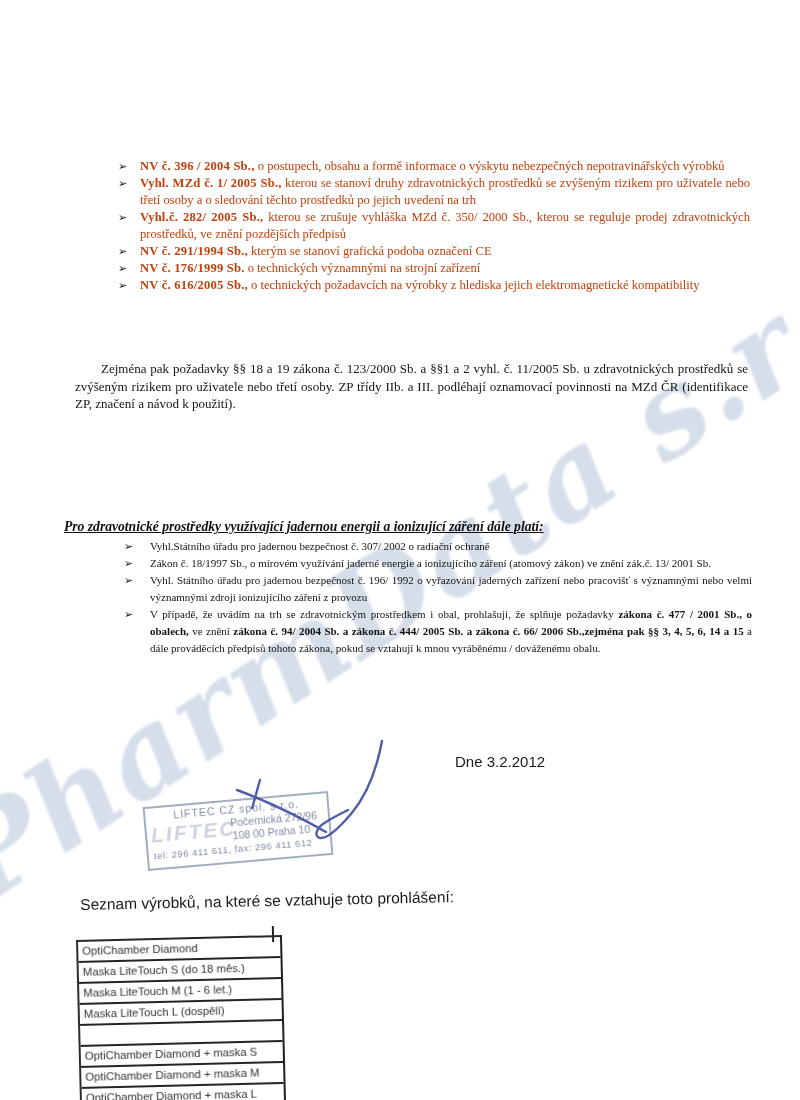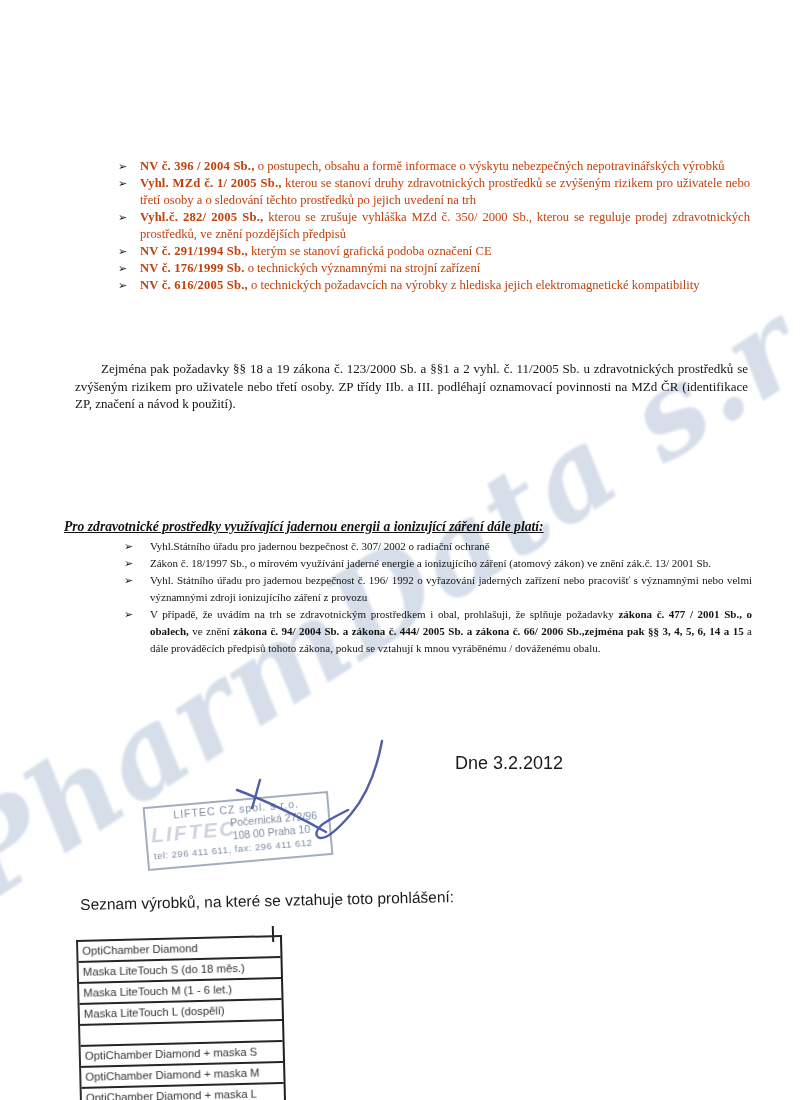--- a/index.html
+++ b/index.html
@@ -59,21 +59,21 @@
   }
   .nuc-list { left:124px; top:538px; width:628px; }
   .nuc-list .arrow { flex:0 0 26px; font-size:11px; line-height:17px; }
   .nuc-list .txt {
     flex:1; font-size:11px; line-height:17px; text-align:justify; color:#141414;
   }
 
   
   .sans { font-family:"Liberation Sans", sans-serif; }
   .stamp-label { left:78px; top:766px; font-size:15.5px; color:#1a1a1a; }
-  .date-label  { left:455px; top:753px; font-size:18px; color:#1a1a1a; }
+  .date-label  { left:455px; top:753px; font-size:15px; color:#1a1a1a; }
 
   
   .stamp {
     left:145px; top:799px; width:186px; height:64px;
     transform:rotate(-5deg); transform-origin:center;
     border:2px solid rgba(128,142,168,0.72);
     color:#7e8ba4;
     font-family:"Liberation Sans", sans-serif;
     font-size:10.5px; line-height:13px;
     padding:2px 5px 1px 5px;

